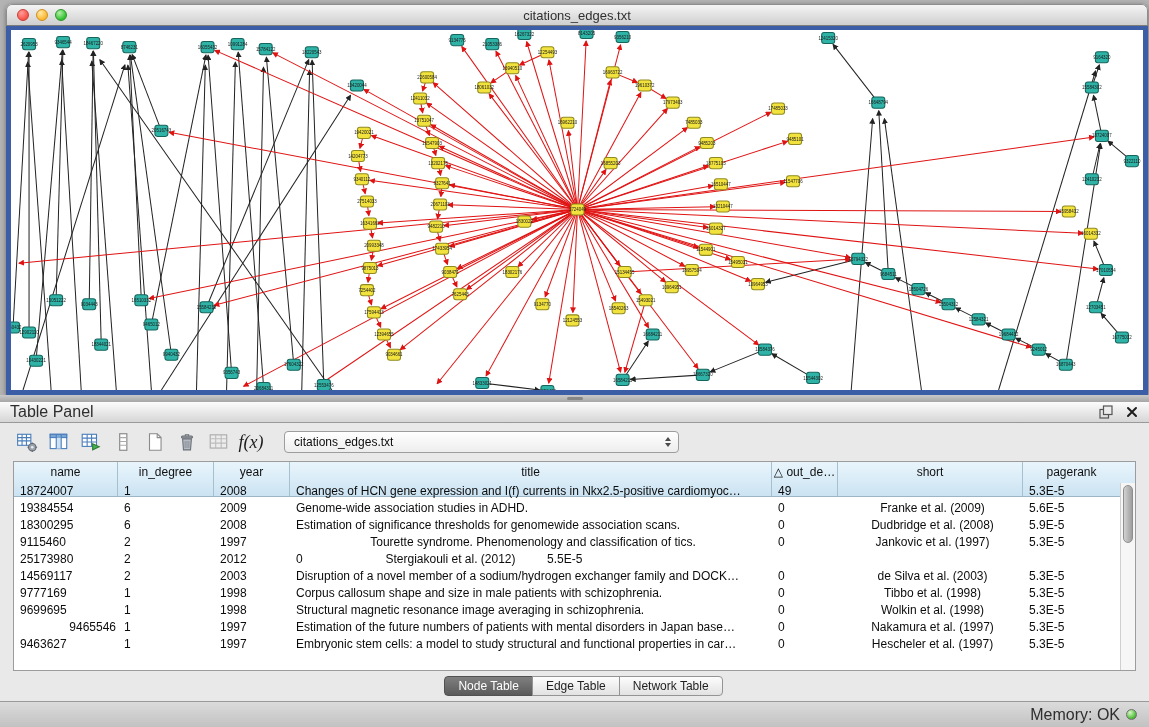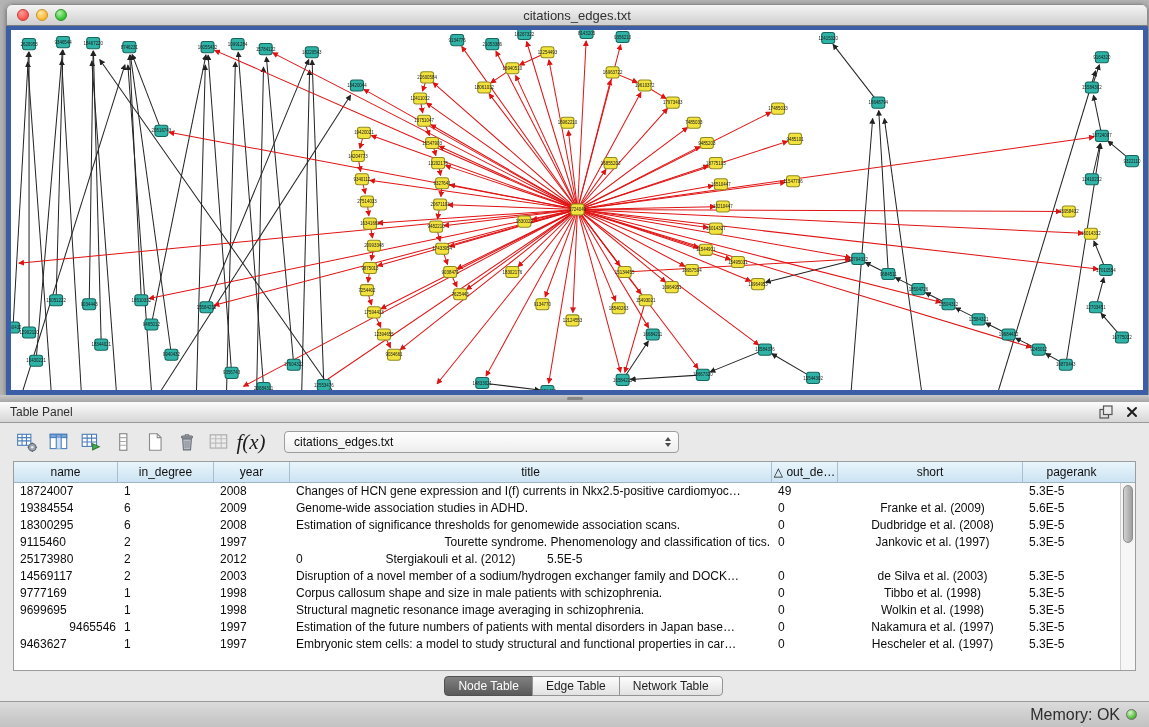--- a/index.html
+++ b/index.html
@@ -19,36 +19,36 @@
   .net-body{flex:1;border:5px solid #3c5ea6;border-top-width:4px;background:#fff;position:relative;overflow:hidden;box-sizing:border-box}
   svg.graph{position:absolute;left:0;top:0;width:100%;height:100%;display:block}
 
   
   .splitter{height:7px;background:linear-gradient(#c9c9c9,#a6a6a6);display:flex;align-items:center;justify-content:center}
   .grip{width:16px;height:3px;border-radius:2px;background:#868686}
 
   
   .table-panel{flex:1;display:flex;flex-direction:column;min-height:0}
   .panel-header{height:21px;background:linear-gradient(#fcfcfc,#d6d6d6);border-bottom:1px solid #999;display:flex;align-items:center;padding:0 10px;box-sizing:border-box}
-  .panel-title{font-size:12px;color:#2e2e2e}
+  .panel-title{font-size:16px;color:#2e2e2e}
   .hdr-icons{margin-left:auto;display:flex;align-items:center;gap:11px}
   .hdr-btn{background:none;border:none;padding:0;width:15px;height:15px;display:flex;align-items:center;justify-content:center}
 
   .panel-body{flex:1;background:#e9e9e9;display:flex;flex-direction:column;min-height:0}
   .toolbar{height:38px;display:flex;align-items:center;padding:0 14px;gap:6px}
   .tbtn{width:26px;height:26px;background:none;border:none;padding:2px;display:flex;align-items:center;justify-content:center}
-  .fx{font-style:italic;font-family:"Liberation Serif",serif;font-size:21px;color:#1c1c1c;white-space:nowrap}
+  .fx{font-style:italic;font-family:"Liberation Serif",serif;font-size:18px;color:#1c1c1c;white-space:nowrap}
   .combo{margin-left:14px;width:395px;height:22px;border:1px solid #9d9d9d;border-radius:4px;background:linear-gradient(#fff,#ededed);display:flex;align-items:center;padding:0 7px 0 9px;box-sizing:border-box;font-size:12px;color:#0d0d0d}
   .combo-arrows{margin-left:auto;display:flex;flex-direction:column;gap:2px}
   .combo-arrows i{display:block;width:0;height:0;border-left:3.5px solid transparent;border-right:3.5px solid transparent}
   .combo-arrows .up{border-bottom:4px solid #4a4a4a}
   .combo-arrows .dn{border-top:4px solid #4a4a4a}
 
   .table-area{flex:1;margin:0 13px;background:#fff;border:1px solid #9c9c9c;position:relative;overflow:hidden;min-height:0}
-  .thead{display:flex;height:21px;background:linear-gradient(#e9f5fc,#cbe3f2);border-bottom:1px solid #9cb6c6;box-sizing:border-box;padding-right:15px}
+  .thead{display:flex;height:35px;background:linear-gradient(#e9f5fc,#cbe3f2);border-bottom:1px solid #9cb6c6;box-sizing:border-box;padding-right:15px}
   .th{font-size:12px;color:#101010;text-align:center;line-height:20px;border-right:1px solid #a7c0d0;box-sizing:border-box;overflow:hidden;white-space:nowrap;flex:0 0 auto}
   .th:last-child{border-right:none;flex:1}
   .tbody{position:absolute;top:21px;left:0;right:15px;bottom:0;overflow:hidden}
   .tr{display:flex;height:17px;line-height:17px}
   .td{font-size:12px;color:#0c0c0c;padding:0 2px 0 6px;box-sizing:border-box;overflow:hidden;white-space:nowrap;text-overflow:ellipsis;flex:0 0 auto}
   .td:last-child{flex:1}
   .vscroll{position:absolute;top:21px;right:0;bottom:0;width:15px;background:#f6f6f6;border-left:1px solid #cfcfcf;box-sizing:border-box}
   .vthumb{position:absolute;top:2px;left:2px;width:10px;height:58px;border-radius:5px;background:linear-gradient(90deg,#d2d2d2,#9e9e9e);border:1px solid #8e8e8e;box-sizing:border-box}
 
   .tabs-row{height:30px;display:flex;align-items:center;justify-content:center}
@@ -797,21 +797,21 @@
               <div class="td" style="width: 76px; text-align: left;">2008</div>
               <div class="td" style="width: 482px; text-align: left;">Estimation of significance thresholds for genomewide association scans.</div>
               <div class="td" style="width: 66px; text-align: left;">0</div>
               <div class="td" style="width: 185px; text-align: center;">Dudbridge et al. (2008)</div>
               <div class="td" style="width: 99px; text-align: left;">5.9E-5</div>
             </div>
             <div class="tr">
               <div class="td" style="width: 104px; text-align: left;">9115460</div>
               <div class="td" style="width: 96px; text-align: left;">2</div>
               <div class="td" style="width: 76px; text-align: left;">1997</div>
-              <div class="td" style="width: 482px; text-align: right;">Tourette syndrome. Phenomenology and classification of tics.</div>
+              <div class="td" style="width: 482px; text-align: center;">Tourette syndrome. Phenomenology and classification of tics.</div>
               <div class="td" style="width: 66px; text-align: left;">0</div>
               <div class="td" style="width: 185px; text-align: center;">Jankovic et al. (1997)</div>
               <div class="td" style="width: 99px; text-align: left;">5.3E-5</div>
             </div>
             <div class="tr">
               <div class="td" style="width: 104px; text-align: left;">25173980</div>
               <div class="td" style="width: 96px; text-align: left;">2</div>
               <div class="td" style="width: 76px; text-align: left;">2012</div>
               <div class="td" style="width: 66px; text-align: left;">0</div>
               <div class="td" style="width: 185px; text-align: center;">Stergiakouli et al. (2012)</div>

